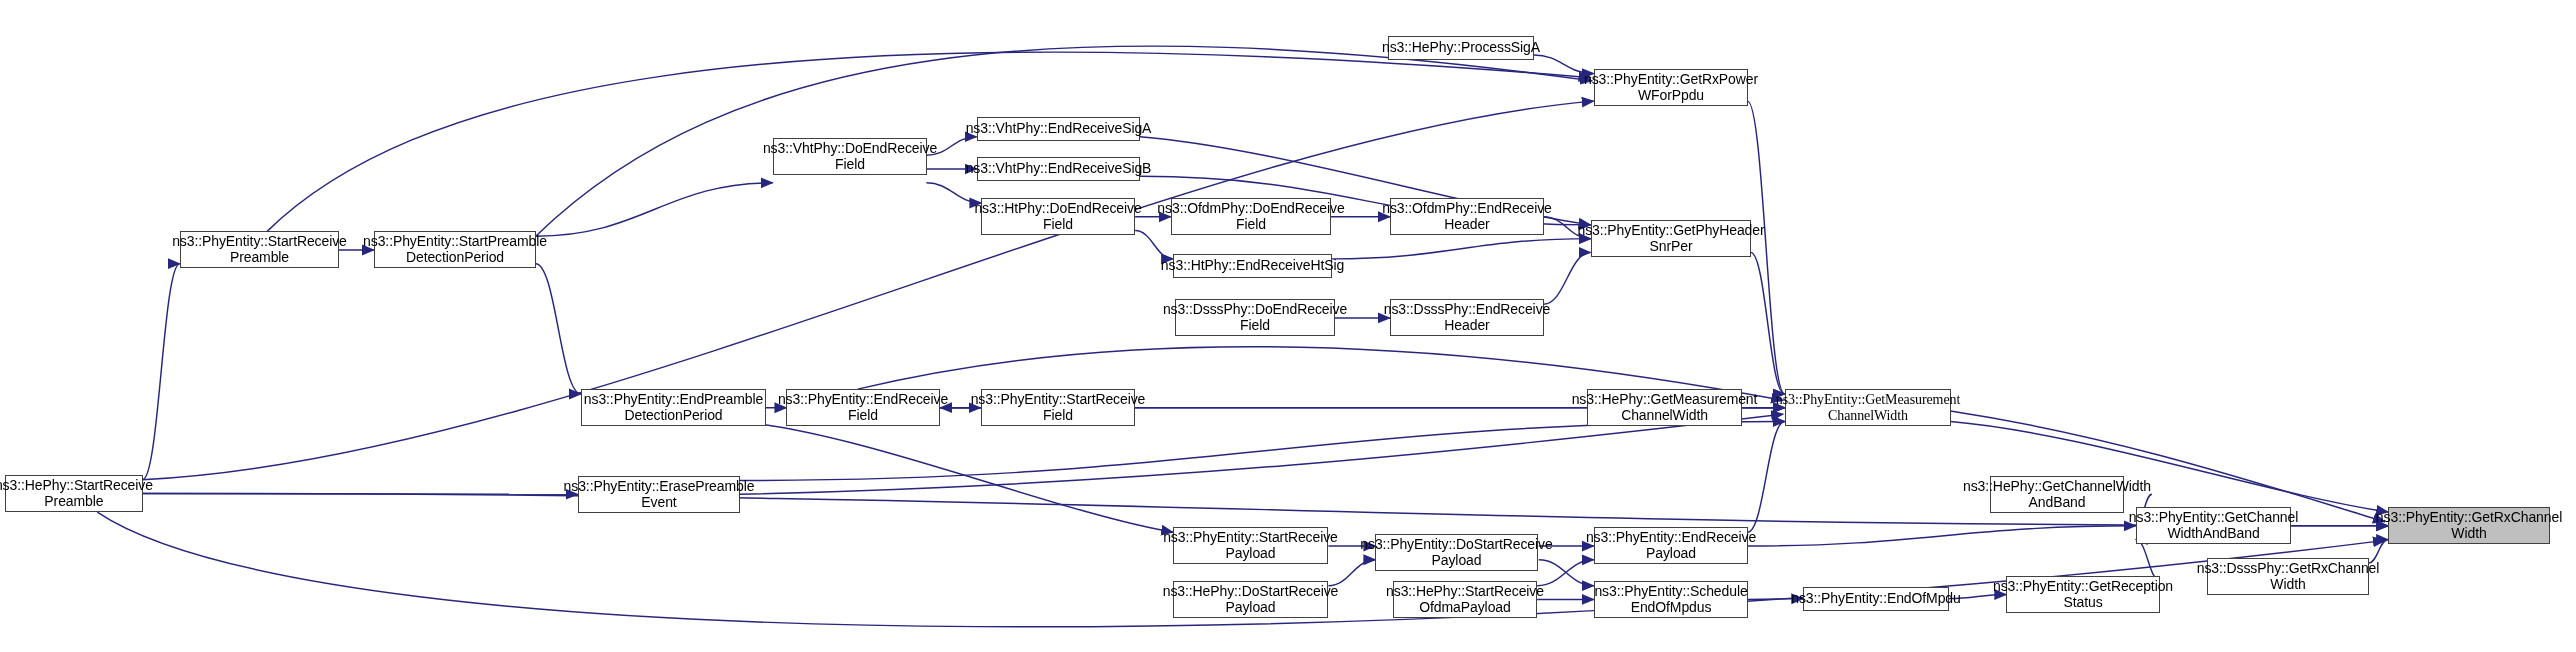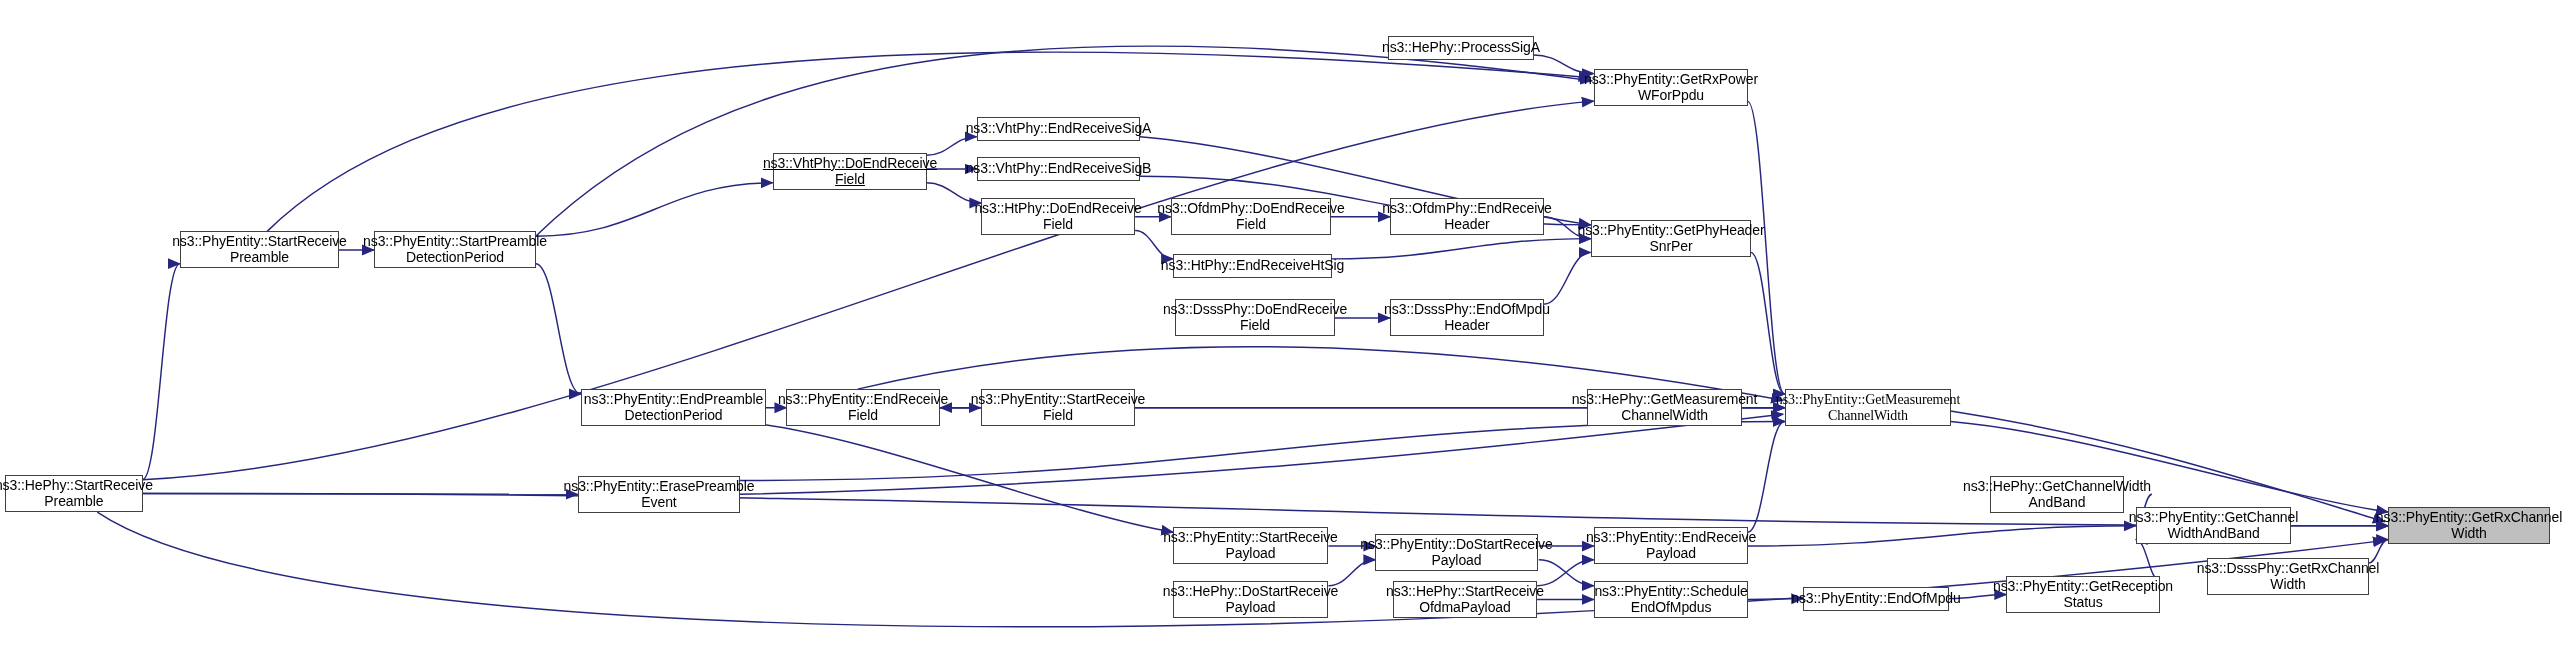--- a/index.html
+++ b/index.html
@@ -115,34 +115,34 @@
         <path d="M 914 611 C 1400 600, 1800 560, 2204 512" fill="none" stroke="#26267f" stroke-width="1.8" marker-end="url(#arrow)"></path>
       </g>
   </svg>
   <div id="node-layer">
       <div class="node" style="left: 4.9px; top: 475px; width: 138px; height: 37px; border-color: rgb(64, 64, 64); color: rgb(0, 0, 0);">ns3::HePhy::StartReceive
 Preamble</div>
       <div class="node" style="left: 180px; top: 231px; width: 159px; height: 37px; border-color: rgb(64, 64, 64); color: rgb(0, 0, 0);">ns3::PhyEntity::StartReceive
 Preamble</div>
       <div class="node" style="left: 374px; top: 231px; width: 162px; height: 37px; border-color: rgb(64, 64, 64); color: rgb(0, 0, 0);">ns3::PhyEntity::StartPreamble
 DetectionPeriod</div>
-      <div class="node" style="left: 773px; top: 153px; width: 154px; height: 37px; border-color: rgb(64, 64, 64); color: rgb(0, 0, 0); text-decoration: underline;">ns3::VhtPhy::DoEndReceive
+      <div class="node" style="left: 773px; top: 138px; width: 154px; height: 37px; border-color: rgb(64, 64, 64); color: rgb(0, 0, 0);">ns3::VhtPhy::DoEndReceive
 Field</div>
       <div class="node" style="left: 977px; top: 117px; width: 163px; height: 24px; border-color: rgb(64, 64, 64); color: rgb(0, 0, 0);">ns3::VhtPhy::EndReceiveSigA</div>
       <div class="node" style="left: 977px; top: 157px; width: 163px; height: 24px; border-color: rgb(64, 64, 64); color: rgb(0, 0, 0);">ns3::VhtPhy::EndReceiveSigB</div>
       <div class="node" style="left: 981px; top: 198px; width: 154px; height: 37px; border-color: rgb(64, 64, 64); color: rgb(0, 0, 0);">ns3::HtPhy::DoEndReceive
 Field</div>
       <div class="node" style="left: 1171px; top: 198px; width: 160px; height: 37px; border-color: rgb(64, 64, 64); color: rgb(0, 0, 0);">ns3::OfdmPhy::DoEndReceive
 Field</div>
       <div class="node" style="left: 1390px; top: 198px; width: 154px; height: 37px; border-color: rgb(64, 64, 64); color: rgb(0, 0, 0);">ns3::OfdmPhy::EndReceive
 Header</div>
       <div class="node" style="left: 1173px; top: 254px; width: 159px; height: 24px; border-color: rgb(64, 64, 64); color: rgb(0, 0, 0);">ns3::HtPhy::EndReceiveHtSig</div>
       <div class="node" style="left: 1175px; top: 299px; width: 160px; height: 37px; border-color: rgb(64, 64, 64); color: rgb(0, 0, 0);">ns3::DsssPhy::DoEndReceive
 Field</div>
-      <div class="node" style="left: 1390px; top: 299px; width: 154px; height: 37px; border-color: rgb(64, 64, 64); color: rgb(0, 0, 0);">ns3::DsssPhy::EndOfMpdu
+      <div class="node" style="left: 1390px; top: 299px; width: 154px; height: 37px; border-color: rgb(64, 64, 64); color: rgb(0, 0, 0);">ns3::DsssPhy::EndReceive
 Header</div>
       <div class="node" style="left: 1388px; top: 36px; width: 146px; height: 24px; border-color: rgb(64, 64, 64); color: rgb(0, 0, 0);">ns3::HePhy::ProcessSigA</div>
       <div class="node" style="left: 1594px; top: 69px; width: 154px; height: 37px; border-color: rgb(64, 64, 64); color: rgb(0, 0, 0);">ns3::PhyEntity::GetRxPower
 WForPpdu</div>
       <div class="node" style="left: 1591px; top: 220px; width: 160px; height: 37px; border-color: rgb(64, 64, 64); color: rgb(0, 0, 0);">ns3::PhyEntity::GetPhyHeader
 SnrPer</div>
       <div class="node" style="left: 581px; top: 389px; width: 185px; height: 37px; border-color: rgb(64, 64, 64); color: rgb(0, 0, 0);">ns3::PhyEntity::EndPreamble
 DetectionPeriod</div>
       <div class="node" style="left: 786px; top: 389px; width: 154px; height: 37px; border-color: rgb(64, 64, 64); color: rgb(0, 0, 0);">ns3::PhyEntity::EndReceive
 Field</div>

